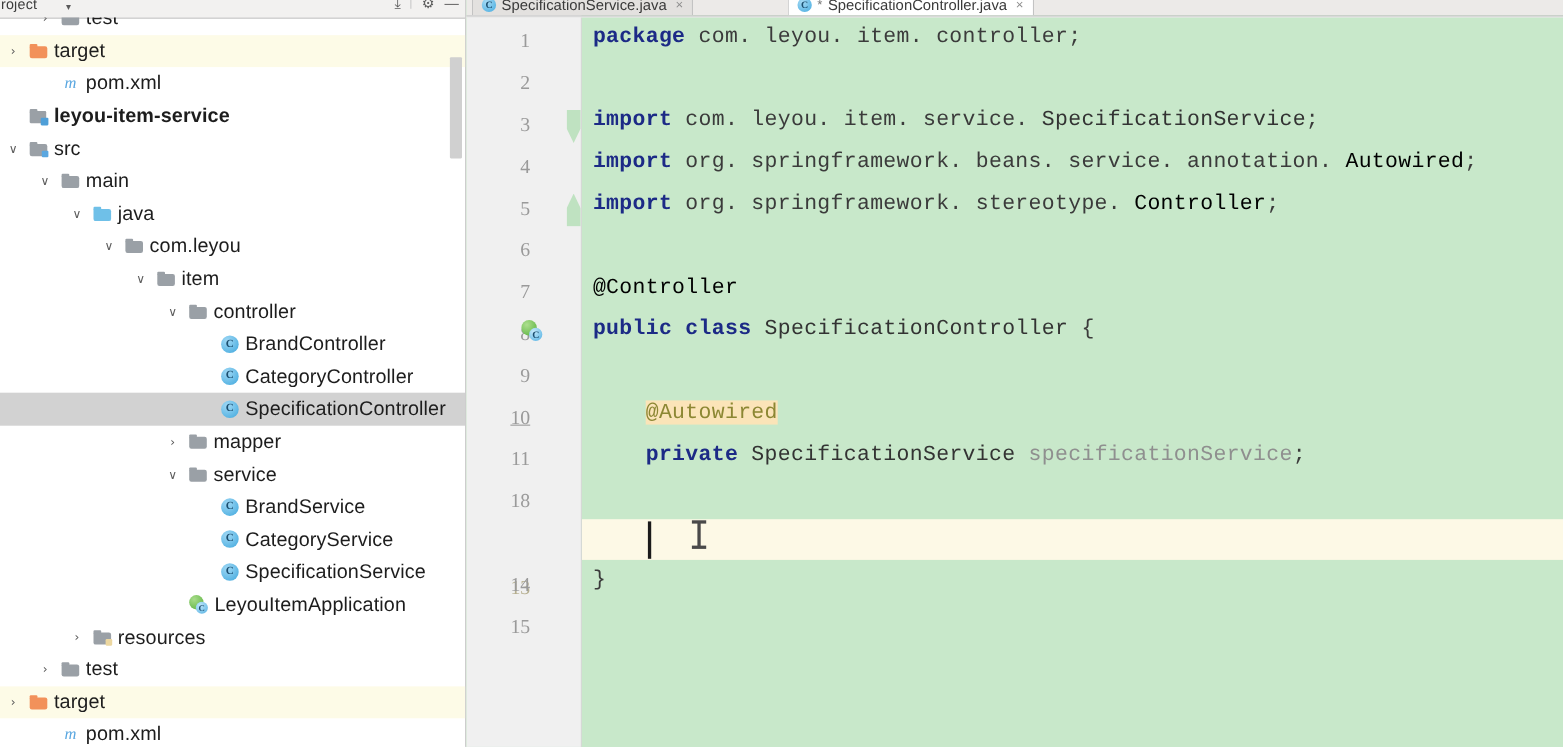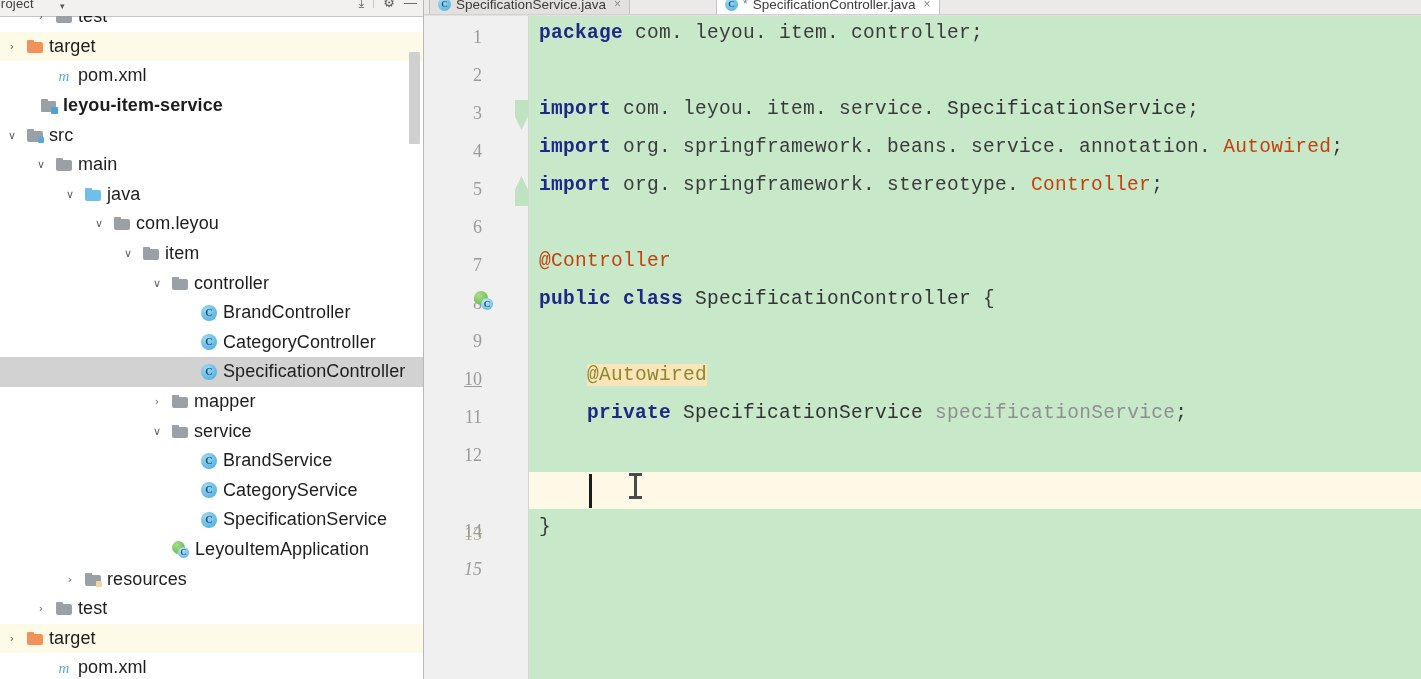--- a/index.html
+++ b/index.html
@@ -190,21 +190,21 @@
   }
   .codeline{
     position:absolute;left:0;width:892px;height:38px;
     font-family:"Liberation Mono", monospace;
     font-size:19.5px;white-space:pre;color:#2b2b2b;line-height:38px;
     letter-spacing:.3px;
   }
   .kw{color:#1c2a86;font-weight:bold;}
   .typ{color:#333333;}
   .fld{color:#8f8f8f;}
-  .ann{color:#c2410c;}
+  .ann{color:#000000;}
   .ann-hl{color:#8c8733;background:#fbe4b8;}
   .pln{color:#3b3b3b;}
   .brc{color:#3b3b3b;}
 
   
   #text-caret{
     position:absolute;width:3px;height:34px;background:#1b1b1b;
   }
   #mouse-cursor{
     position:absolute;width:13px;height:26px;
@@ -250,21 +250,21 @@
           <span style="display: inline-block; width: 9px; flex: 0 0 9px;"></span>
           <span class="ico folder orange"></span>
           <span class="label">target</span>
         </div>
         <div class="row" style="position: absolute; left: 0px; width: 423px; top: 45.2px; padding-left: 35px;">
           <span class="arrow empty">›</span>
           <span style="display: inline-block; width: 9px; flex: 0 0 9px;"></span>
           <span class="ico mvn">m</span>
           <span class="label">pom.xml</span>
         </div>
-        <div class="row" style="position: absolute; left: 0px; width: 423px; top: 74.8px; padding-left: 20px;">
+        <div class="row" style="position: absolute; left: 0px; width: 423px; top: 74.8px; padding-left: 6px;">
           <span class="arrow empty">›</span>
           <span style="display: inline-block; width: 9px; flex: 0 0 9px;"></span>
           <span class="ico module">
             <span class="badge"></span>
           </span>
           <span class="label bold">leyou-item-service</span>
         </div>
         <div class="row" style="position: absolute; left: 0px; width: 423px; top: 104.4px; padding-left: 6px;">
           <span class="arrow">∨</span>
           <span style="display: inline-block; width: 9px; flex: 0 0 9px;"></span>
@@ -414,24 +414,24 @@
         <div class="gnum" style="top: 52px;">2</div>
         <div class="gnum" style="top: 90px;">3</div>
         <div class="gnum" style="top: 128px;">4</div>
         <div class="gnum" style="top: 166px;">5</div>
         <div class="gnum" style="top: 204px;">6</div>
         <div class="gnum" style="top: 242px;">7</div>
         <div class="gnum" style="top: 280px;">8</div>
         <div class="gnum" style="top: 318px;">9</div>
         <div class="gnum" style="top: 356px; text-decoration: underline;">10</div>
         <div class="gnum" style="top: 394px;">11</div>
-        <div class="gnum" style="top: 432px;">12</div>
+        <div class="gnum" style="top: 432px;">18</div>
         <div class="gnum current" style="top: 470px; margin-top: 41px;">13</div>
         <div class="gnum" style="top: 508px;">14</div>
-        <div class="gnum" style="top: 546px; font-style: italic;">15</div>
+        <div class="gnum" style="top: 546px;">15</div>
         <div class="springicon" style="top: 277px;">
           <span class="leaf"></span>
           <span class="dot">C</span>
         </div>
         <div class="fold-marker" style="top: 86px; height: 30px; background: rgb(191, 226, 193); clip-path: polygon(0px 0px, 100% 0px, 100% 55%, 50% 100%, 0px 55%);"></div>
         <div class="fold-marker" style="top: 162px; height: 30px; background: rgb(191, 226, 193); clip-path: polygon(50% 0px, 100% 45%, 100% 100%, 0px 100%, 0px 45%);"></div>
       </div>
 
     <div id="code-area">
       <div class="caret-line-bg" style="top: 458px; z-index: 0;"></div>

